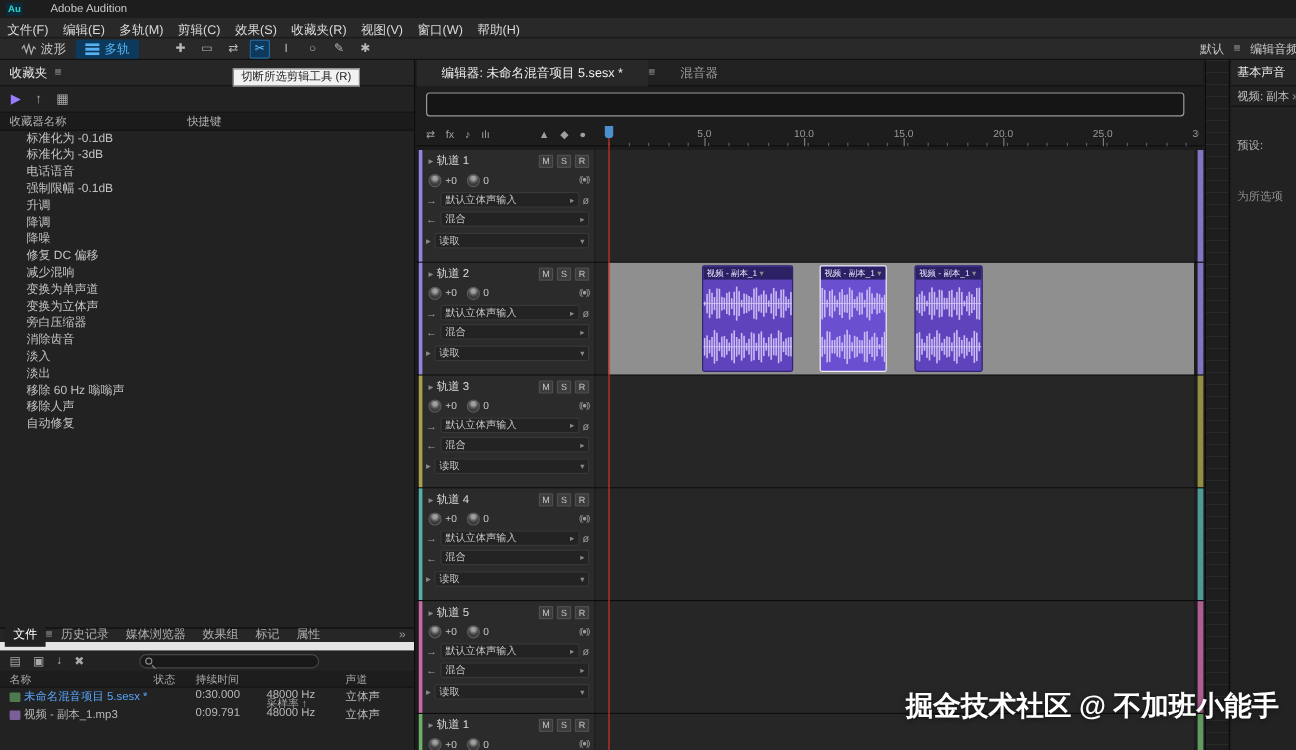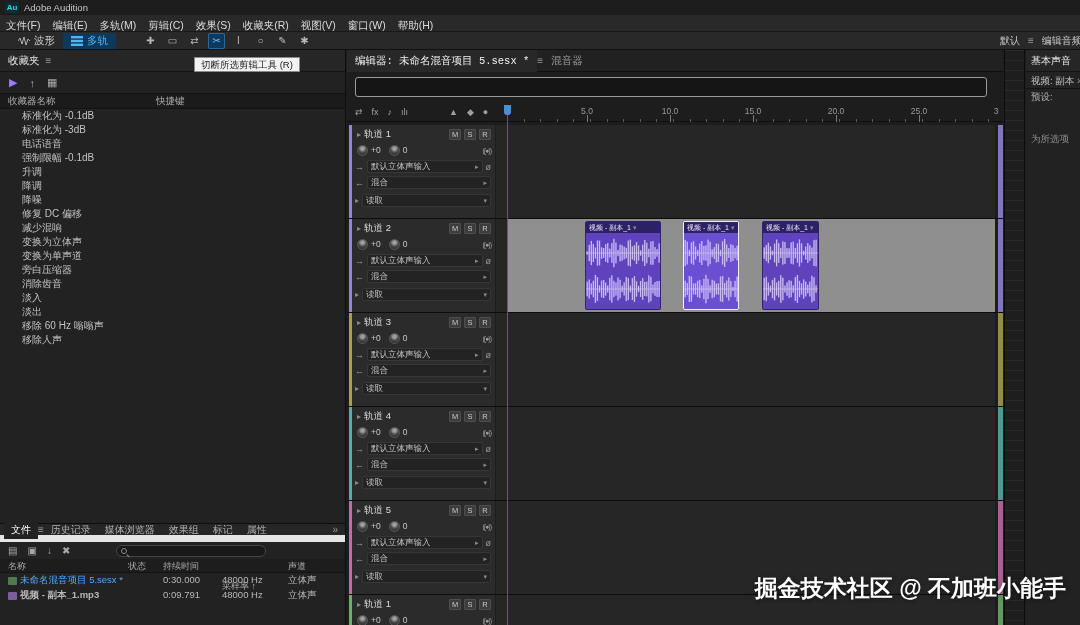--- a/index.html
+++ b/index.html
@@ -2,21 +2,21 @@
 <html><head>
 <meta charset="utf-8">
 <style>
   *{box-sizing:border-box;margin:0;padding:0;}
   body{background:#000;}
   #app{position:relative;width:1080px;height:625px;background:#1e1e1e;overflow:hidden;
        font-family:"Liberation Sans",sans-serif;color:#c8c8c8;}
 
   
   .titlebar{position:absolute;left:0;top:0;right:0;height:15px;background:#1d1d1d;
-            display:flex;align-items:center;gap:5px;padding:0 5px;}
+            display:flex;align-items:center;gap:23px;padding:0 5px;}
   .logo{width:14px;height:11px;background:#0d2a3a;color:#2bd8c8;font-size:8px;font-weight:bold;
         display:flex;align-items:center;justify-content:center;border-radius:1px;}
   .wtitle{font-size:9.5px;color:#c8c8c8;}
 
   
   .menubar{position:absolute;left:0;top:15px;right:0;height:17px;background:#292929;border-bottom:1px solid #181818;}
   .menu-item{display:inline-block;font-size:10.5px;color:#dadada;padding:0 6px;line-height:17px;}
 
   
   .toolbar{position:absolute;left:0;top:32px;right:0;height:18px;background:#292929;
@@ -69,21 +69,21 @@
   .file-row{height:15px;position:relative;font-size:9.5px;color:#b8b8b8;}
   .file-row .cell{position:absolute;top:1px;white-space:nowrap;}
   .file-row.sel .fname{color:#58a6ff;}
   .ficon{position:absolute;left:8px;top:4px;width:9px;height:8px;border-radius:1px;background:#4f7a4f;}
   .file-row.r2 .ficon{background:#7a5f9a;}
 
   
   .main{position:absolute;left:347px;top:50px;width:656px;height:575px;background:#1d1d1d;overflow:hidden;}
   .editor-tabs{height:22px;display:flex;align-items:center;border-bottom:1px solid #101010;
                background:#212121;font-size:10.5px;}
-  .etab{color:#9a9a9a;padding:0 8px;white-space:nowrap;font-family:Liberation Mono, monospace;}
+  .etab{color:#9a9a9a;padding:0 21px;white-space:nowrap;}
   .etab.active{color:#f0f0f0;background:#282828;line-height:22px;height:22px;}
   .navigator{position:absolute;left:8px;top:27px;width:632px;height:20px;border:1px solid #9a9a9a;
              border-radius:3px;background:#151515;}
   .transport-row{position:absolute;top:55px;left:0;width:100%;height:17px;border-bottom:1px solid #0e0e0e;
                  font-size:9px;color:#a0a0a0;}
   .t-icons-left{position:absolute;left:8px;top:2px;display:flex;gap:9px;}
   .t-icons-right{position:absolute;left:102px;top:2px;display:flex;gap:9px;}
   .ruler{position:absolute;left:160px;top:55px;width:492px;height:17px;overflow:hidden;}
   .rlabel{position:absolute;top:1px;font-size:8.5px;color:#9a9a9a;transform:translateX(-50%);}
   .tick{position:absolute;bottom:0;width:1px;background:#5a5a5a;}
@@ -130,21 +130,21 @@
   .meters{position:absolute;left:1004px;top:50px;width:21px;height:575px;background:#1e1e1e;
           border-left:1px solid #0c0c0c;border-right:1px solid #0c0c0c;
           background-image:repeating-linear-gradient(to bottom,#2a2a2a 0 1px,transparent 1px 10px);}
 
   
   .essential{position:absolute;left:1026px;top:50px;width:54px;height:575px;background:#222;overflow:hidden;}
   .ess-header{height:22px;line-height:22px;padding-left:5px;font-size:10px;color:#e8e8e8;
               border-bottom:1px solid #131313;white-space:nowrap;background:#262626;}
   .ess-sub{height:17px;line-height:17px;padding-left:5px;font-size:9.5px;color:#c0c0c0;
            border-bottom:1px solid #131313;white-space:nowrap;}
-  .ess-preset{height:16px;line-height:16px;padding-left:5px;font-size:9.5px;color:#b0b0b0;white-space:nowrap;}
+  .ess-preset{height:16px;line-height:16px;padding-left:5px;font-size:9.5px;color:#b0b0b0;white-space:nowrap;margin-top:25px;}
   .ess-hint{margin-top:28px;padding-left:5px;font-size:9.5px;color:#909090;white-space:nowrap;}
 
   .watermark{position:absolute;right:14px;top:573px;font-size:23px;font-weight:700;color:#fff;
              z-index:50;white-space:nowrap;text-shadow:0 1px 4px rgba(0,0,0,.55);}
 </style>
 </head>
 <body>
 
 <div id="app">
 
@@ -206,28 +206,29 @@
     <div class="fav-list">
         <div class="fav-row">标准化为 -0.1dB</div>
         <div class="fav-row">标准化为 -3dB</div>
         <div class="fav-row">电话语音</div>
         <div class="fav-row">强制限幅 -0.1dB</div>
         <div class="fav-row">升调</div>
         <div class="fav-row">降调</div>
         <div class="fav-row">降噪</div>
         <div class="fav-row">修复 DC 偏移</div>
         <div class="fav-row">减少混响</div>
+        <div class="fav-row">变换为单声道</div>
         <div class="fav-row">变换为立体声</div>
-        <div class="fav-row">变换为单声道</div>
         <div class="fav-row">旁白压缩器</div>
         <div class="fav-row">消除齿音</div>
         <div class="fav-row">淡入</div>
         <div class="fav-row">淡出</div>
         <div class="fav-row">移除 60 Hz 嗡嗡声</div>
         <div class="fav-row">移除人声</div>
+        <div class="fav-row">自动修复</div>
       </div>
   </div>
 
   <div class="files-panel">
     <div class="files-tabs">
         <span class="ftab active">文件</span>
         <span class="ham">≡</span>
         <span class="ftab">历史记录</span>
         <span class="ftab">媒体浏览器</span>
         <span class="ftab">效果组</span>
@@ -254,21 +255,21 @@
     <div class="files-rows">
         <div class="file-row sel r1">
           <span class="ficon"></span>
           <span class="fname cell" style="left: 20px;">未命名混音项目 5.sesx *</span>
           <span class="cell" style="left: 163px;">0:30.000</span>
           <span class="cell" style="left: 222px;">48000 Hz</span>
           <span class="cell" style="left: 288px;">立体声</span>
         </div>
         <div class="file-row r2">
           <span class="ficon"></span>
-          <span class="fname cell" style="left: 20px; font-weight: bold;">视频 - 副本_1.mp3</span>
+          <span class="fname cell" style="left: 20px;">视频 - 副本_1.mp3</span>
           <span class="cell" style="left: 163px;">0:09.791</span>
           <span class="cell" style="left: 222px;">48000 Hz</span>
           <span class="cell" style="left: 288px;">立体声</span>
         </div>
       </div>
   </div>
 
   <div class="main">
     <div class="editor-tabs">
       <span class="etab active">编辑器: 未命名混音项目 5.sesx *</span>

